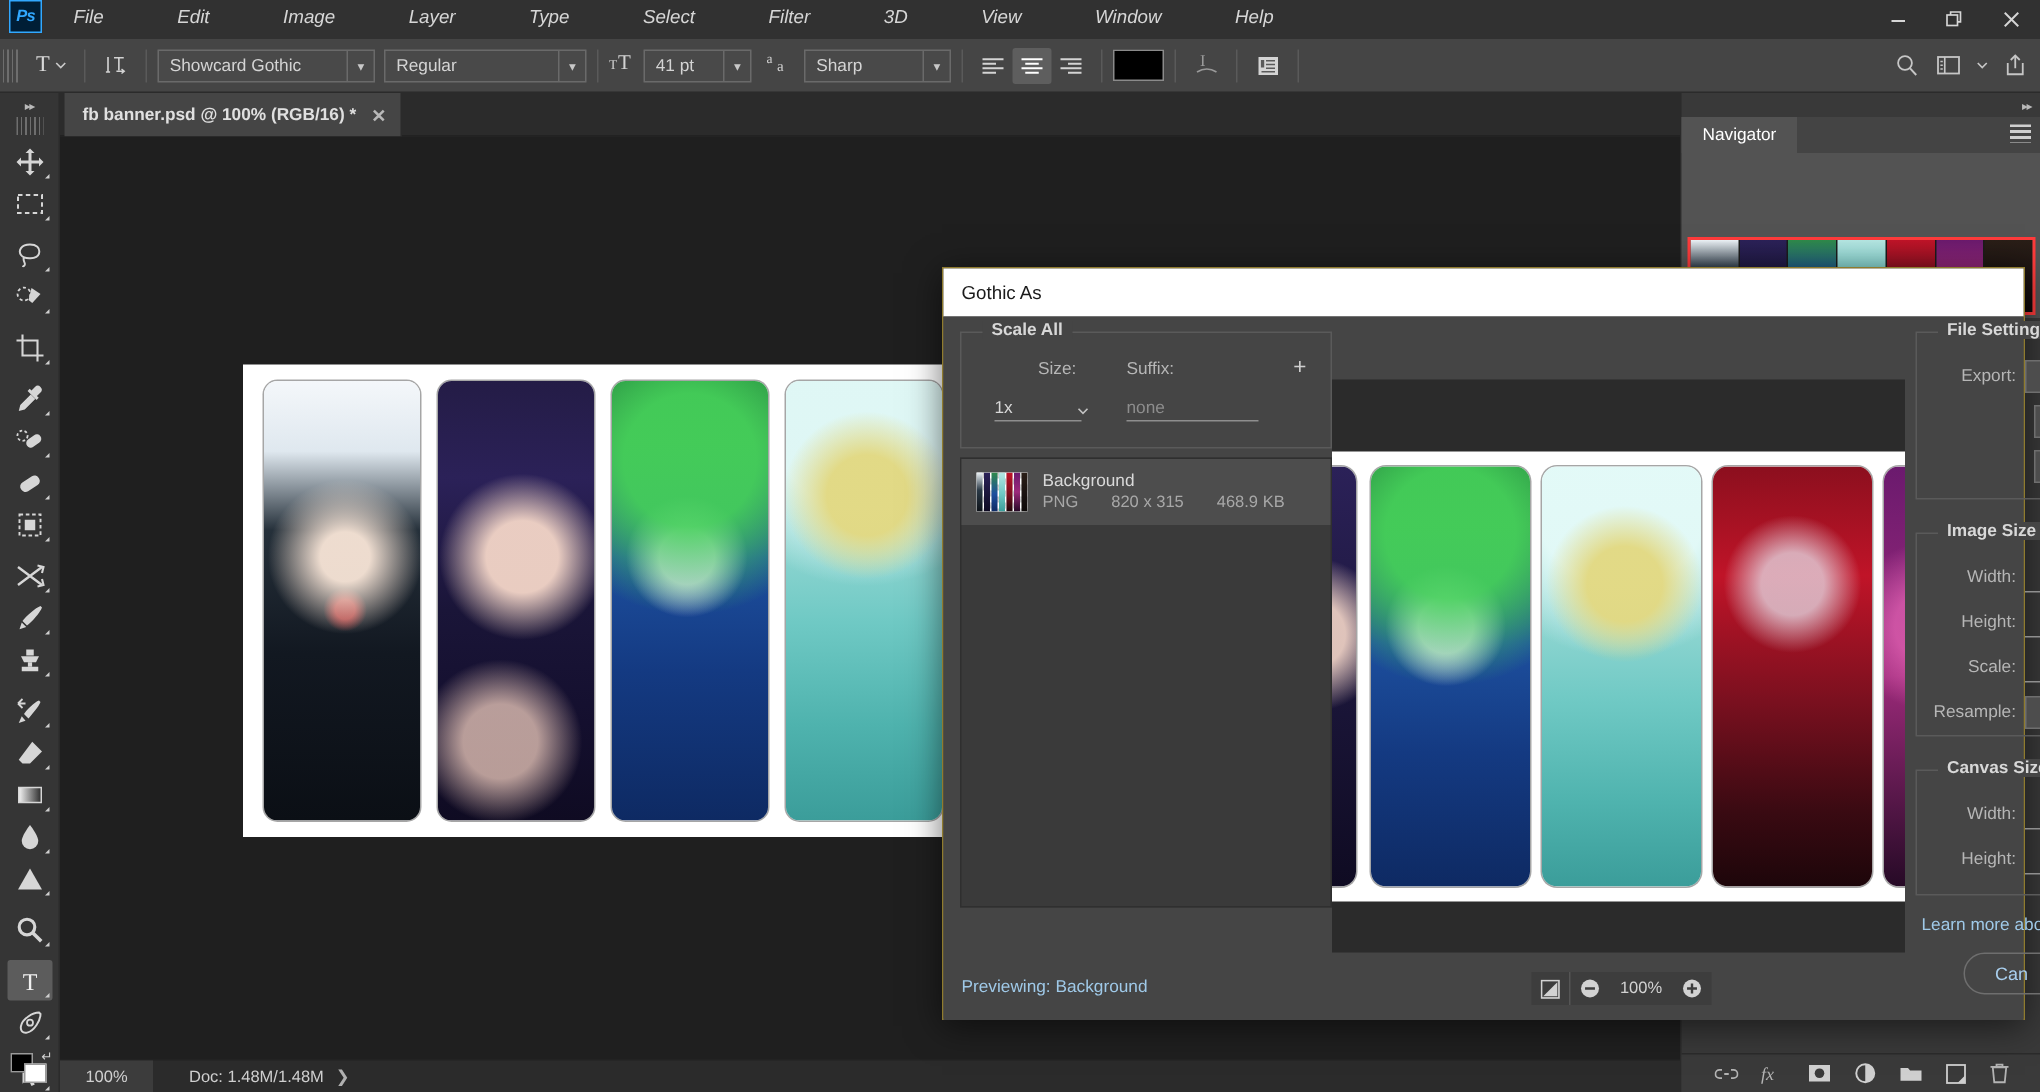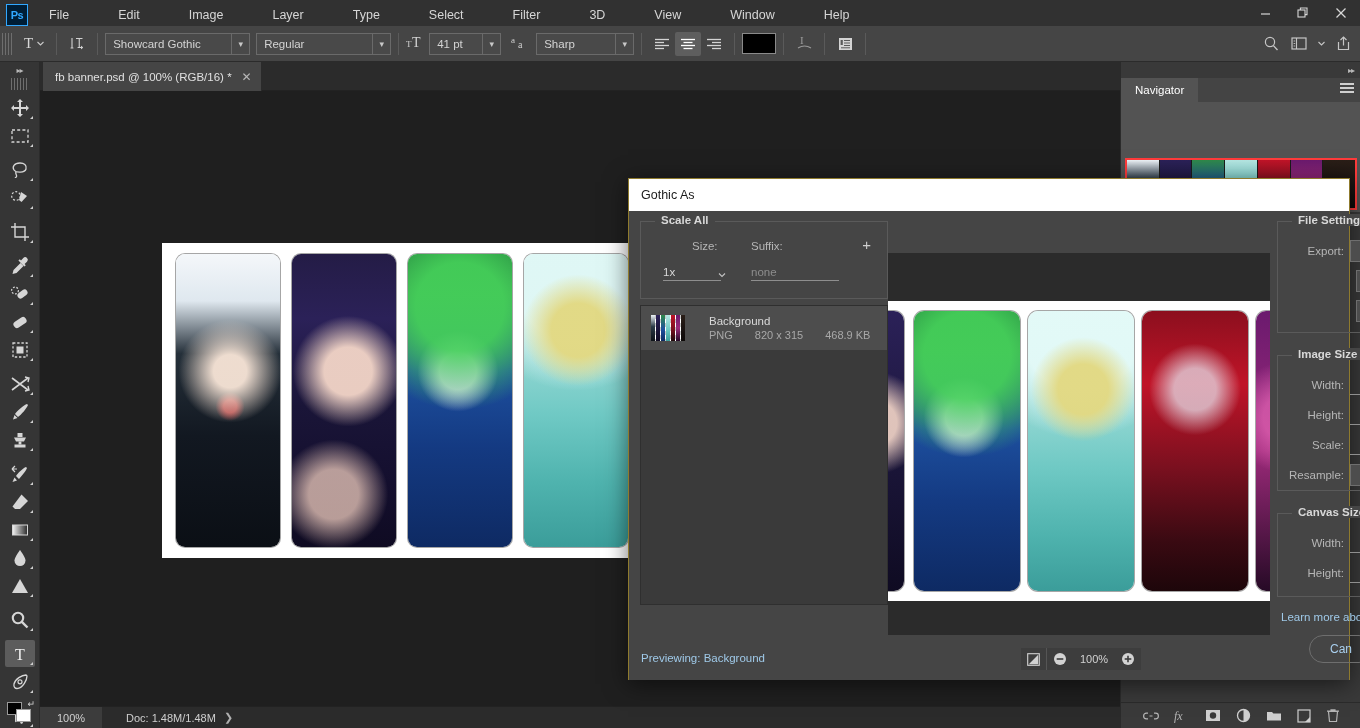--- a/index.html
+++ b/index.html
@@ -8,21 +8,21 @@
     overflow: hidden;
     background: #323232;
     font-family: "Liberation Sans", sans-serif;
     -webkit-font-smoothing: antialiased;
   }
   .app { position: relative; width: 1360px; height: 728px; }
 
   
   .menubar {
     position: absolute; left: 0; top: 0; width: 1360px; height: 26px;
-    background: #313131; display: flex; align-items: flex-end;
+    background: #313131; display: flex; align-items: flex-start; font-style: italic;
   }
   .ps-logo {
     width: 22px; height: 22px; margin-left: 6px; margin-right: 12px;
     border: 1px solid #31a8ff; background: #001e36; color: #31a8ff;
     font-size: 11px; font-weight: bold; display: flex;
     align-items: center; justify-content: center; letter-spacing: -0.5px;
   }
   .menu-item {
     color: #d6d6d6; font-size: 12.5px; padding: 4px 9px; cursor: default;
     white-space: nowrap;
@@ -88,20 +88,21 @@
 
   
   .tabbar {
     position: absolute; left: 40px; top: 62px; width: 1080px; height: 29px;
     background: #2b2b2b; border-bottom: 1px solid #222;
   }
   .doctab {
     position: absolute; left: 3px; top: 0; height: 29px; background: #454545;
     display: flex; align-items: center; padding: 0 9px 0 12px; gap: 10px;
     border-right: 1px solid #2b2b2b;
+    font-weight: bold;
   }
   .doctab .title { color: #e0e0e0; font-size: 11.5px; white-space: nowrap; }
   .doctab .x { color: #b8b8b8; font-size: 12px; line-height: 1; }
 
   
   .canvasarea {
     position: absolute; left: 40px; top: 91px; width: 1080px; height: 615px;
     background: #1f1f1f; overflow: hidden;
   }
   .artboard {
@@ -169,21 +170,21 @@
     border-bottom: 1px solid #8e8e8e; color: #d8d8d8; font-size: 11.5px;
     padding-bottom: 2px;
   }
   .underline-input.ph { color: #8d8d8d; }
 
   .filelist {
     position: absolute; left: 11px; top: 94px; width: 248px; height: 300px;
     background: #3a3a3a; border: 1px solid #2f2f2f;
   }
   .filerow {
-    display: flex; align-items: center; gap: 24px; height: 44px; padding: 0 10px;
+    display: flex; align-items: center; gap: 10px; height: 44px; padding: 0 10px;
     background: #4d4d4d;
   }
   .filethumb {
     width: 34px; height: 26px; display: flex; gap: 1px; overflow: hidden;
     background-color: #fff;
     background-image:
       linear-gradient(45deg, #c9c9c9 25%, transparent 25%, transparent 75%, #c9c9c9 75%),
       linear-gradient(45deg, #c9c9c9 25%, transparent 25%, transparent 75%, #c9c9c9 75%);
     background-size: 8px 8px; background-position: 0 0, 4px 4px;
   }

